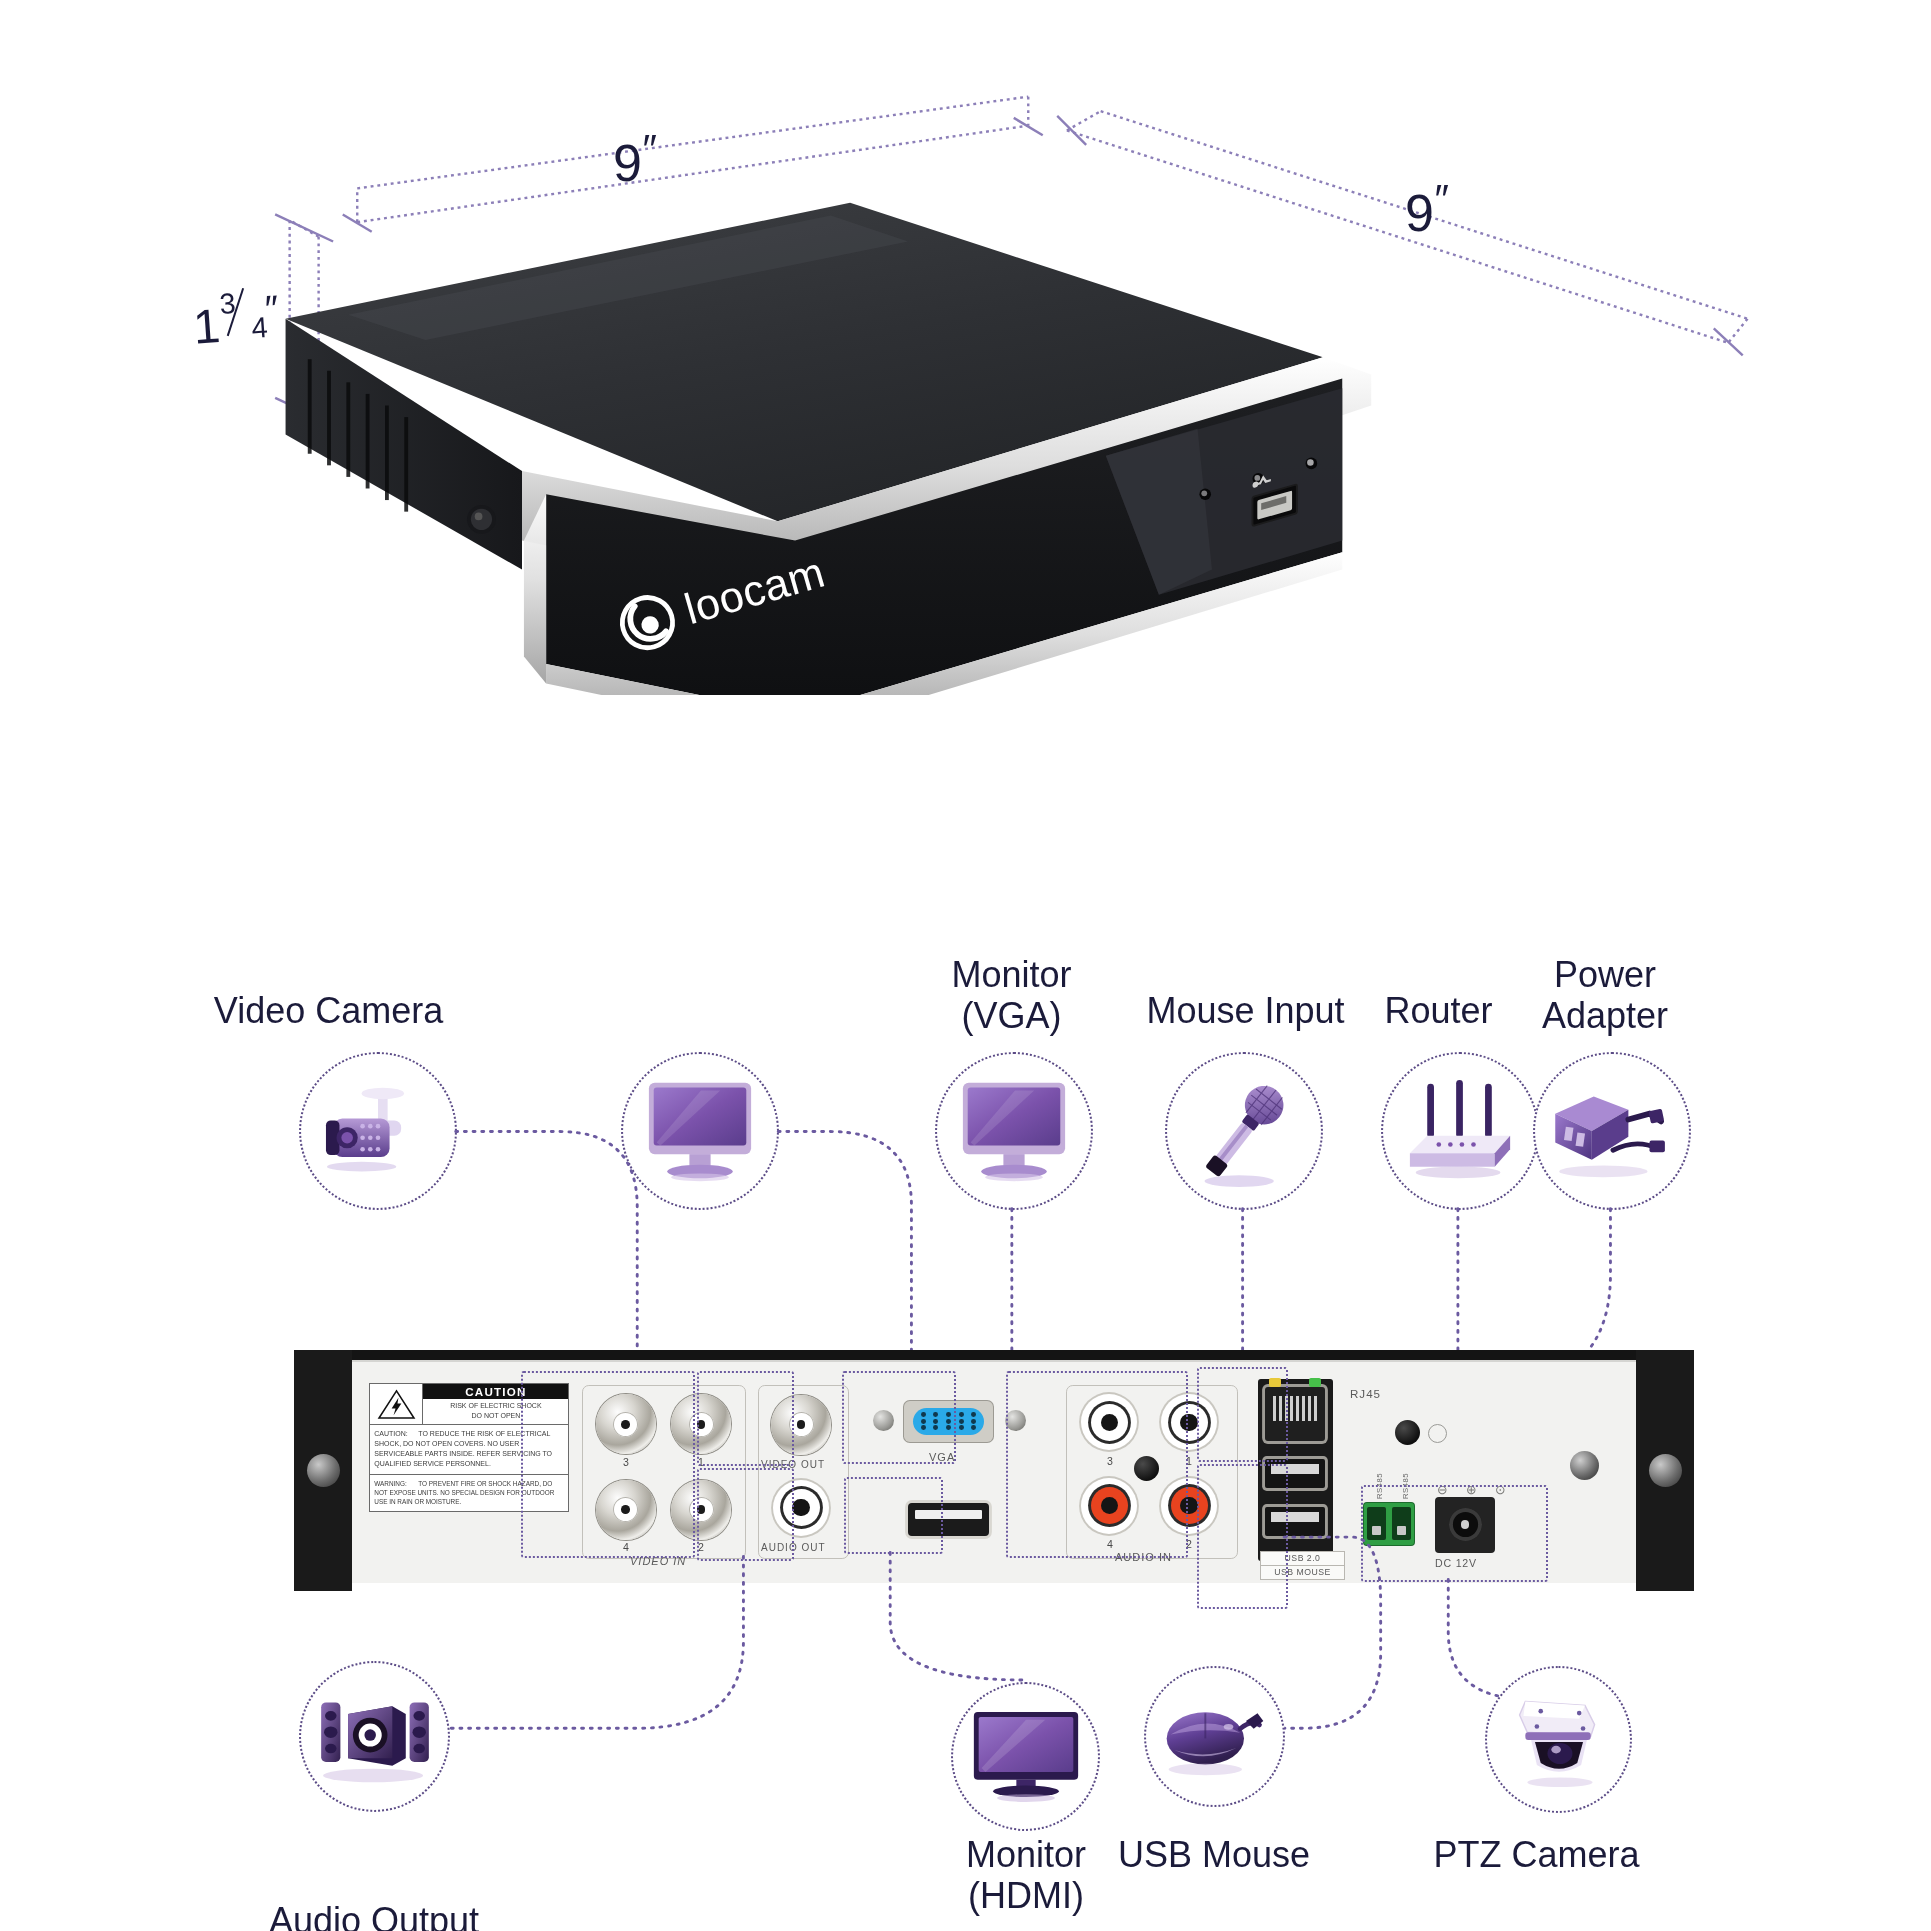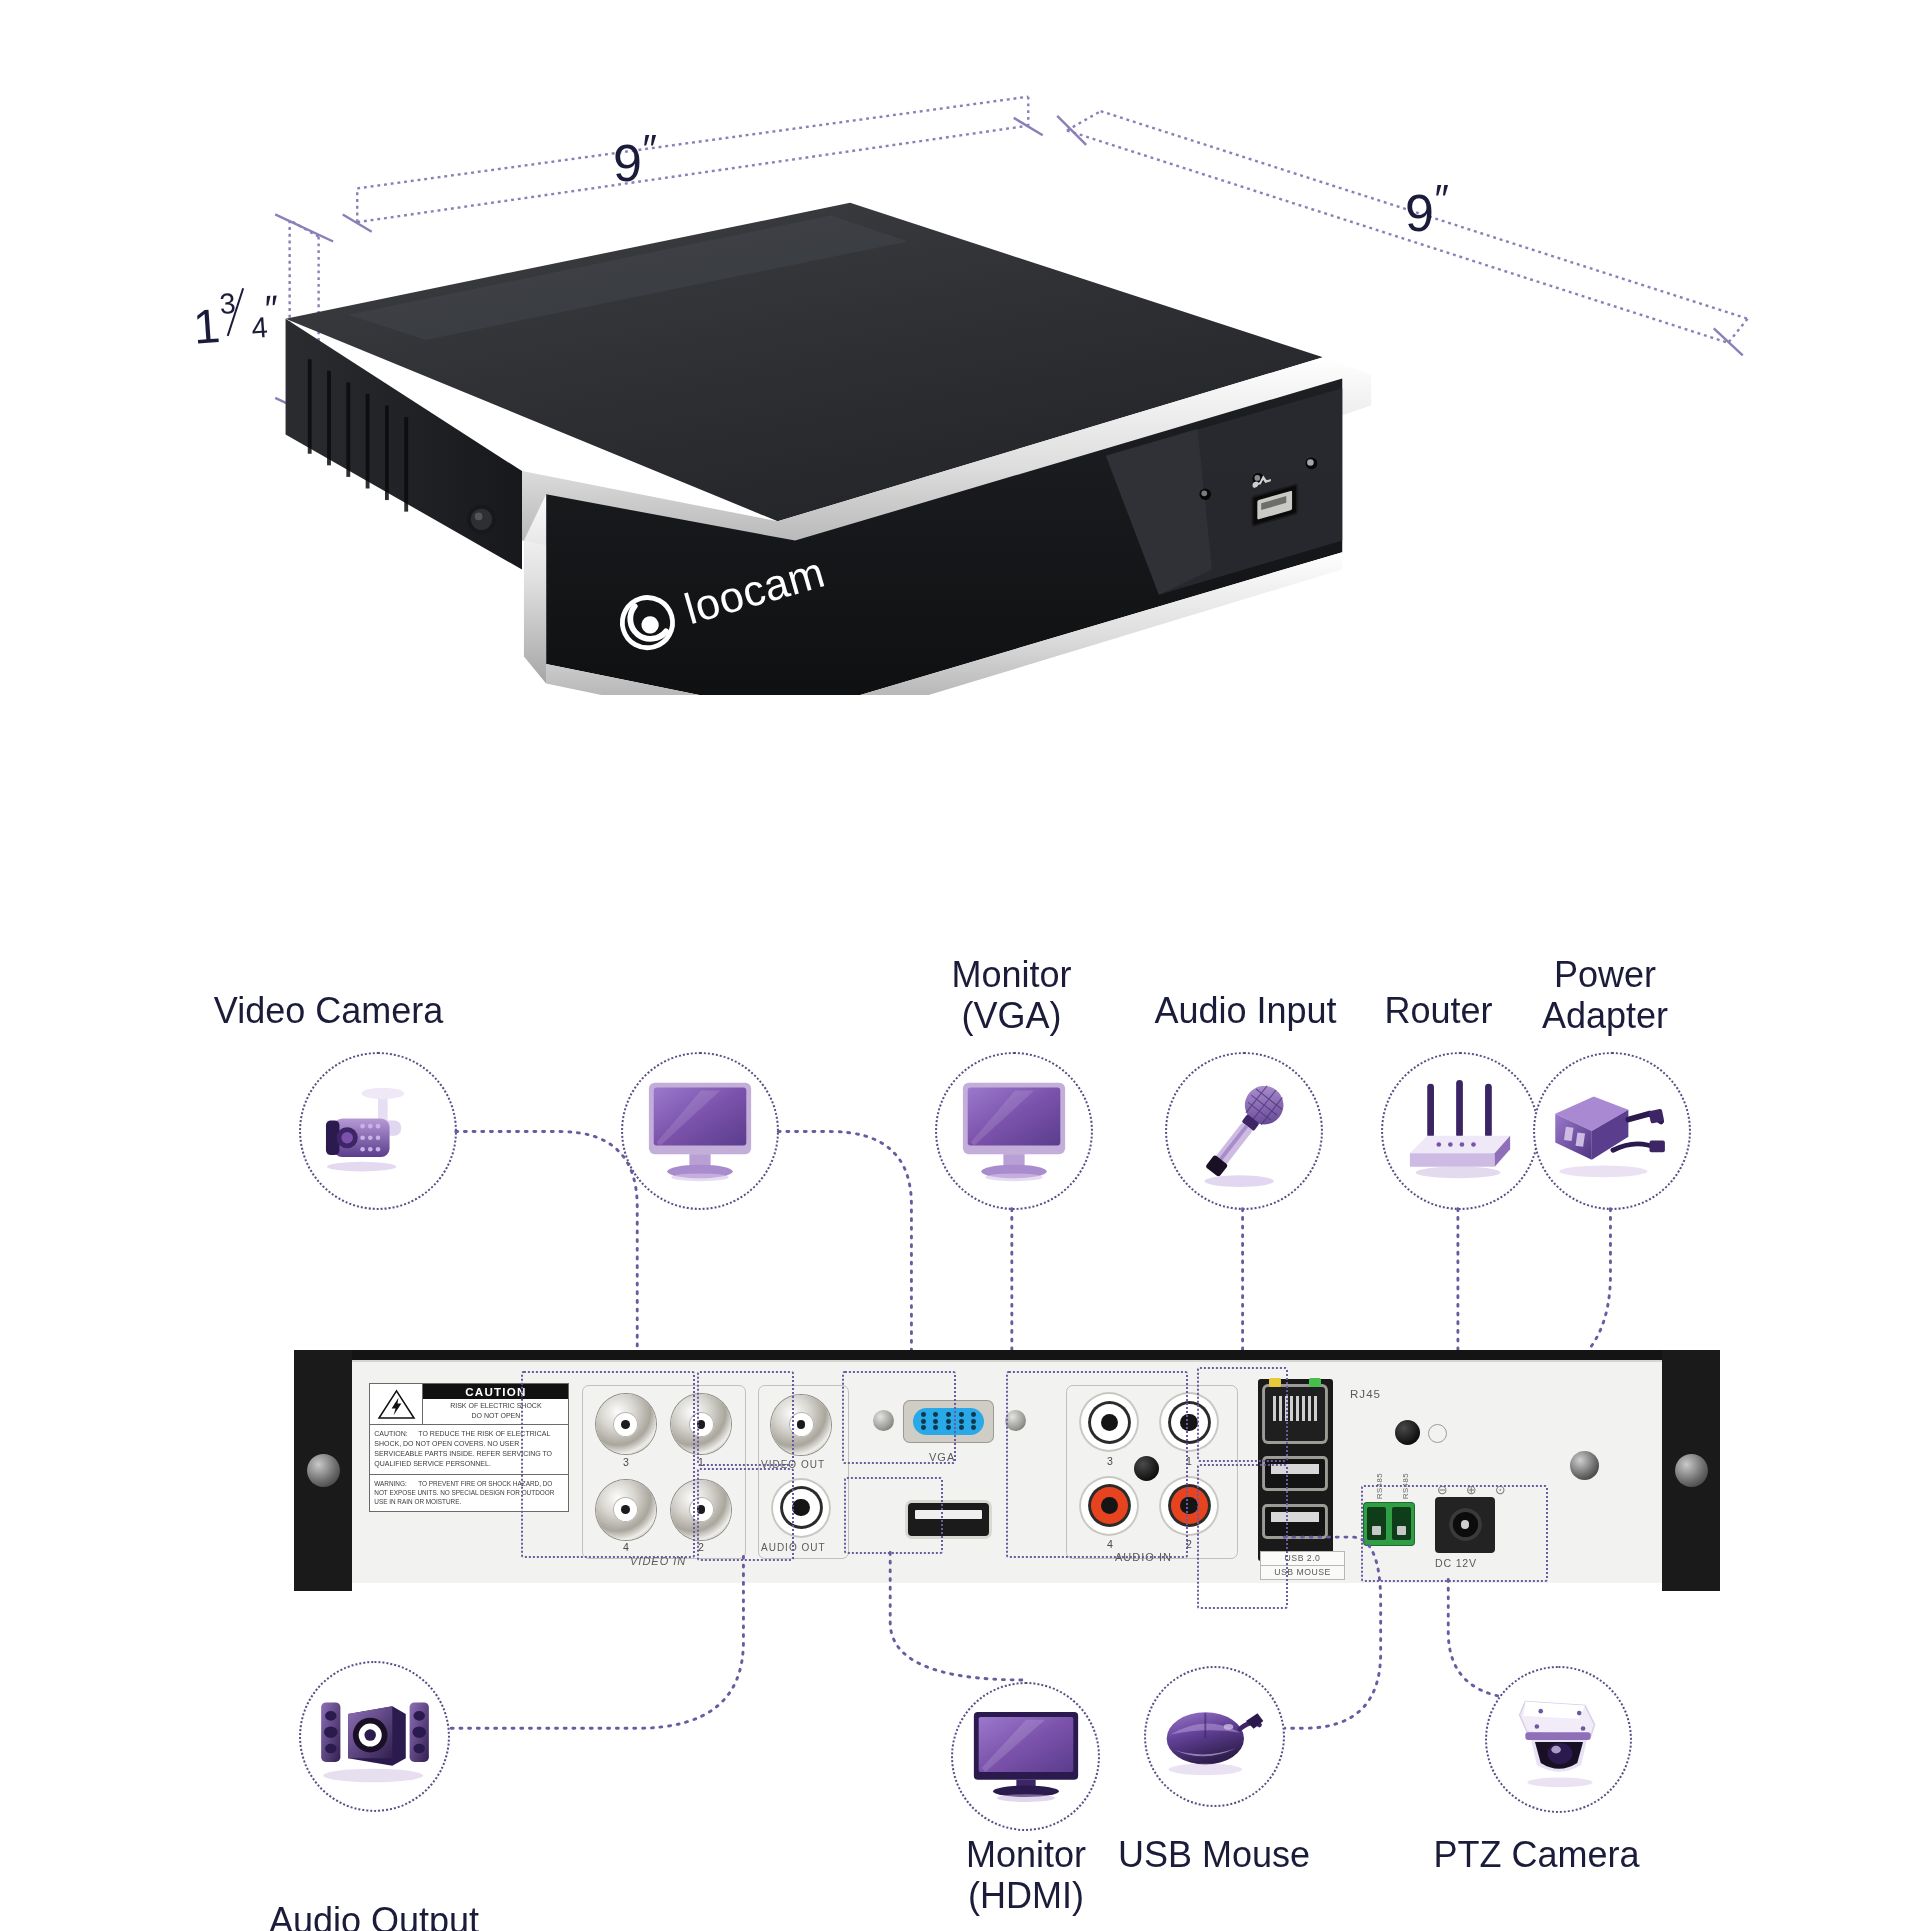--- a/index.html
+++ b/index.html
@@ -22,21 +22,21 @@
 
   
   .callout-label{position:absolute;color:#1b1b3a;font-size:36px;line-height:1.14;text-align:center;white-space:pre-line;}
   .callout-circle{position:absolute;border:2.9px dotted #5b4b86;border-radius:50%;
       display:flex;align-items:center;justify-content:center;background:#fff;}
 
   
   .icon-svg{display:block;}
 
   
-  #rear{position:absolute;left:294px;top:1350px;width:1400px;height:241px;padding-left:26px;}
+  #rear{position:absolute;left:294px;top:1350px;width:1400px;height:241px;}
   .bracket{position:absolute;top:0;width:58px;height:241px;background:#1a1a1a;}
   .bracket .screw{position:absolute;left:50%;top:50%;width:33px;height:33px;margin:-16.4px 0 0 -16.4px;
       border-radius:50%;background:radial-gradient(circle at 35% 32%,#c9c9c9,#6d6d6d 55%,#2c2c2c);}
   .panel-face{position:absolute;left:58px;top:9.7px;right:58px;bottom:7.7px;background:#f2f2f0;
       border-top:2.9px solid #d5d5d2;}
   .topedge{position:absolute;left:0;top:0;width:100%;height:13.5px;background:#141414;}
 
   .caution-box{position:absolute;left:17.4px;top:21px;width:198px;border:1.4px solid #6a6a6a;background:#fff;}
   .caution-row1{display:flex;border-bottom:1.4px solid #6a6a6a;}
   .tri{width:52px;display:flex;align-items:center;justify-content:center;padding:3.9px 0;}
@@ -205,21 +205,21 @@
       <circle cx="0" cy="-16" r="3" fill="#cfcfcf"></circle>
       <rect x="-3" y="-4" width="46" height="30" rx="2" fill="#0a0a0b" stroke="#1b1b1c" stroke-width="2"></rect>
       <rect x="2" y="1" width="36" height="20" rx="1.5" fill="#c9c9c5"></rect>
       <rect x="6" y="5" width="26" height="7" fill="#6d6d6a"></rect>
     </g>
   </svg>
 
   <div class="callout-label" style="left:198px;top:990px;width:261px;">Video Camera</div>
   <div class="callout-label" style="left:898px;top:954px;width:227px;">Monitor
 (VGA)</div>
-  <div class="callout-label" style="left:1120px;top:990px;width:251px;">Audio Input</div>
+  <div class="callout-label" style="left:1120px;top:990px;width:251px;">Mouse Input</div>
   <div class="callout-label" style="left:1347px;top:990px;width:183px;">Router</div>
   <div class="callout-label" style="left:1501px;top:954px;width:208px;">Power
 Adapter</div>
 
   <div class="callout-circle" style="left:299px;top:1052px;width:154px;height:154px;">
     <svg class="icon-svg" width="120" height="106" viewBox="0 0 124 110">
       <defs>
           <linearGradient id="camg" x1="0" y1="0" x2="0" y2="1">
             <stop offset="0" stop-color="#b69ad6"></stop>
             <stop offset="1" stop-color="#5a3d8c"></stop>

